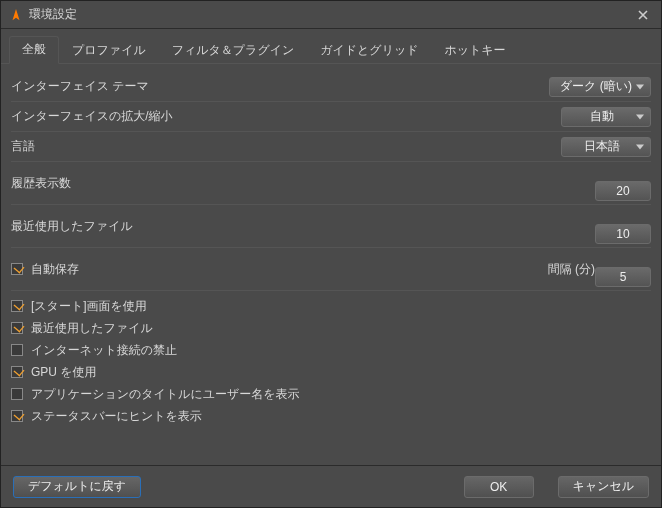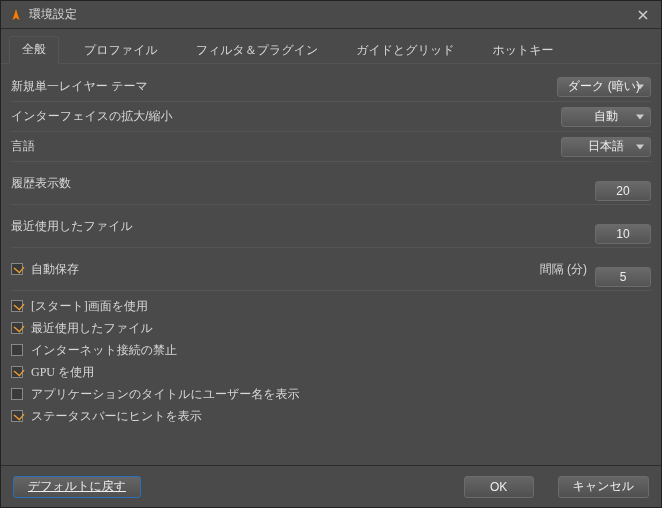--- a/index.html
+++ b/index.html
@@ -35,21 +35,21 @@
     background:var(--bg);
     border-bottom:1px solid var(--border);
   }
   .titlebar .app-icon{margin-right:6px;display:flex;align-items:center;}
   .titlebar .title{flex:1;color:var(--text);}
   .titlebar .close{width:20px;height:20px;display:flex;align-items:center;justify-content:center;color:#ccc;cursor:pointer;}
   
   .tabs{
     display:flex;align-items:flex-end;
     padding:6px 8px 0 8px;
-    gap:12px;
+    gap:0;
     border-bottom:1px solid var(--line);
   }
   .tab{
     padding:4px 12px 5px 12px;
     color:var(--text);
     cursor:pointer;
     border:1px solid transparent;
     border-bottom:none;
     position:relative;top:1px;
   }
@@ -64,49 +64,48 @@
     flex:1;overflow:auto;
     padding:8px 10px 4px 10px;
   }
   .row{
     display:flex;align-items:center;
     min-height:30px;
     padding:3px 0;
     border-bottom:1px solid var(--line);
   }
   .row .label{flex:1;color:var(--text);}
-  .row .sublabel{margin-right:8px;color:var(--text);}
+  .row .sublabel{color:var(--text);}
   .dropdown{
     min-width:90px;height:20px;
     background:linear-gradient(#6a6a6a,#545454);
     border:1px solid var(--btn-border);
     border-radius:3px;
     display:flex;align-items:center;justify-content:center;
-    padding:0 10px 0 10px;
+    padding:0 18px 0 10px;
     position:relative;cursor:pointer;
     color:#eee;font-size:12px;
   }
   .dropdown .caret{
     position:absolute;right:6px;top:50%;transform:translateY(-50%);
     width:0;height:0;border-left:4px solid transparent;border-right:4px solid transparent;border-top:5px solid #ccc;
   }
   .numfield{
     width:56px;height:20px;
     background:linear-gradient(#6a6a6a,#545454);
     border:1px solid var(--btn-border);
     border-radius:3px;
     display:flex;align-items:center;justify-content:center;
     color:#eee;font-size:12px;cursor:text;margin-top:16px;
   }
   
   .checkrow{
     display:flex;align-items:center;
     height:22px;
     padding:1px 0;
-    font-family:Liberation Serif, serif;
   }
   .checkbox{
     width:12px;height:12px;
     border:1px solid #888;
     margin-right:8px;
     background:#3a3a3a;
     position:relative;cursor:pointer;flex-shrink:0;
   }
   .checkbox.checked::after{
     content:"";position:absolute;left:1px;top:-2px;
@@ -128,21 +127,20 @@
     height:22px;min-width:70px;padding:0 14px;
     background:linear-gradient(#666,#505050);
     border:1px solid var(--btn-border);
     border-radius:3px;
     color:#eee;font-size:12px;
     display:flex;align-items:center;justify-content:center;
     cursor:pointer;margin-left:24px;
   }
   .btn.primary-outline{
     border:1px solid var(--sel-blue);
-    text-decoration:underline;
   }
 </style>
 </head>
 <body>
 
 <div class="titlebar">
   <span class="app-icon">
     <svg width="14" height="14" viewBox="0 0 16 16">
         <path d="M8 1 L12 14 L8 11 L4 14 Z" fill="#ff7a00"></path>
       </svg>
@@ -159,21 +157,21 @@
   <div class="tab active"><span>全般</span></div>
   <div class="tab"><span>プロファイル</span></div>
   <div class="tab"><span>フィルタ＆プラグイン</span></div>
   <div class="tab"><span>ガイドとグリッド</span></div>
   <div class="tab"><span>ホットキー</span></div>
 </div>
 
 <div class="content">
 
   <div class="row">
-    <span class="label">新規単一レイヤー テーマ</span>
+    <span class="label">インターフェイス テーマ</span>
     <div class="dropdown">
       <span>ダーク (暗い)</span>
       <span class="caret"></span>
     </div>
   </div>
 
   <div class="row">
     <span class="label">インターフェイスの拡大/縮小</span>
     <div class="dropdown">
       <span>自動</span>

